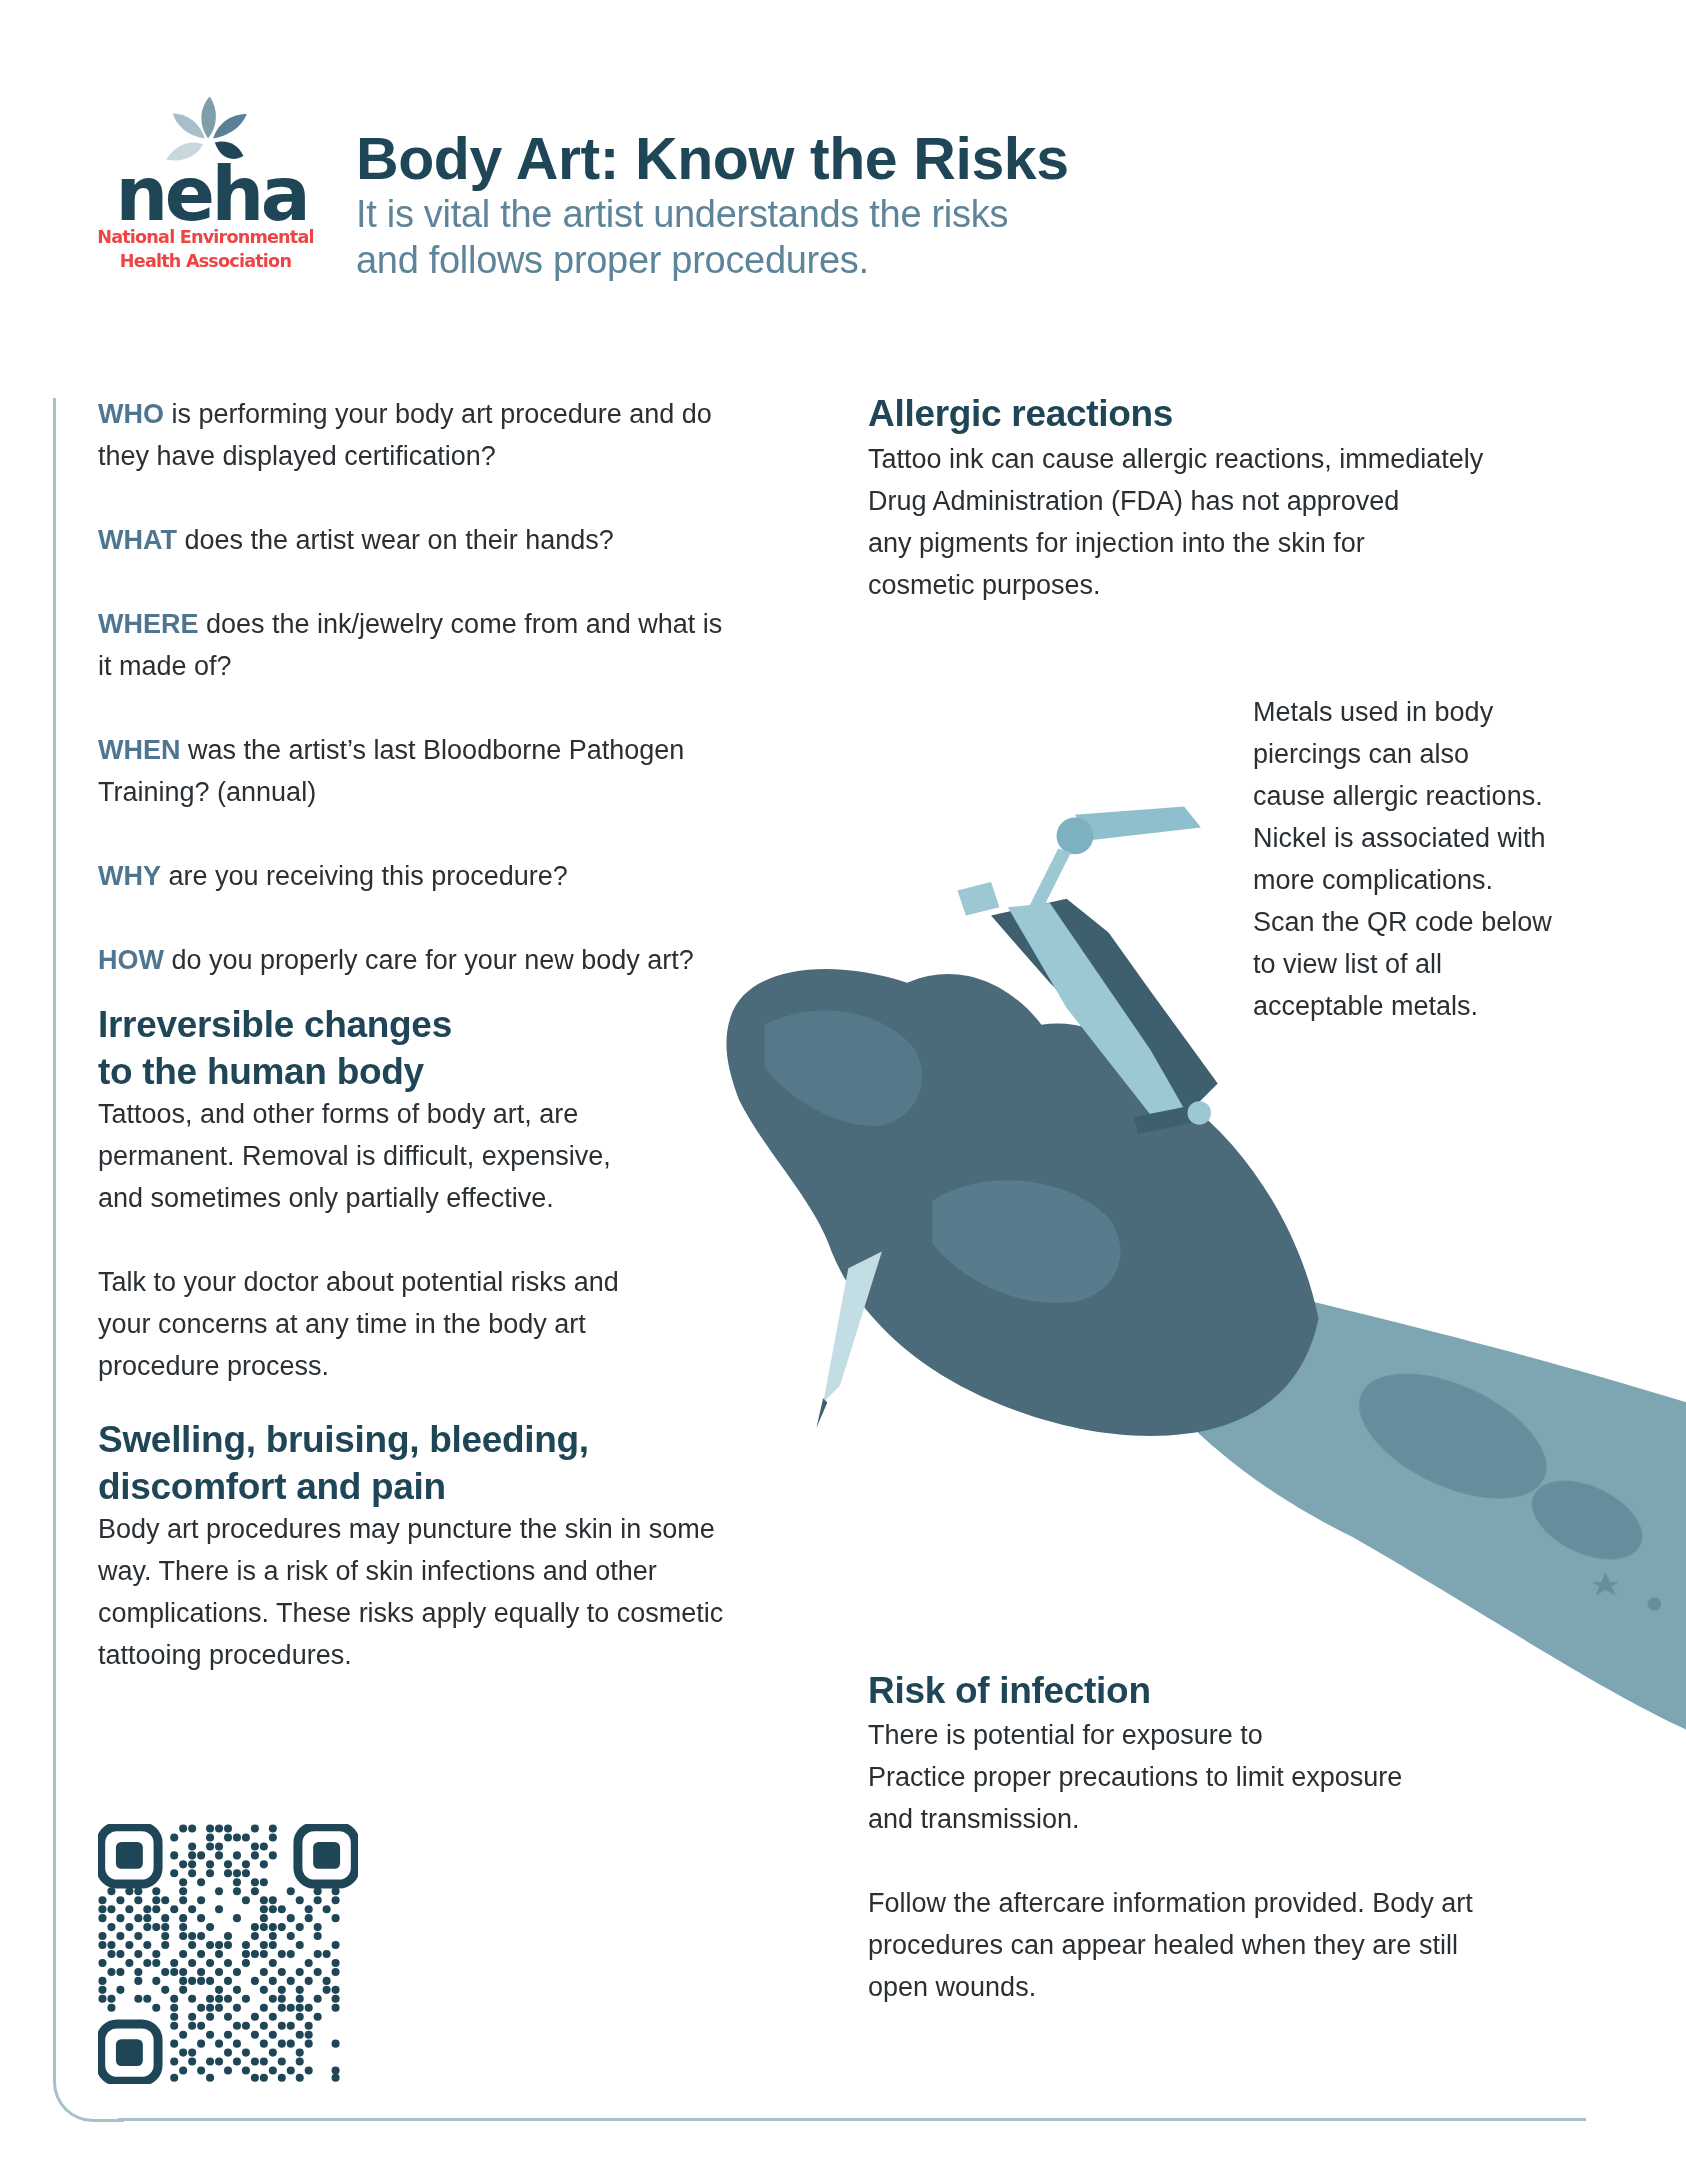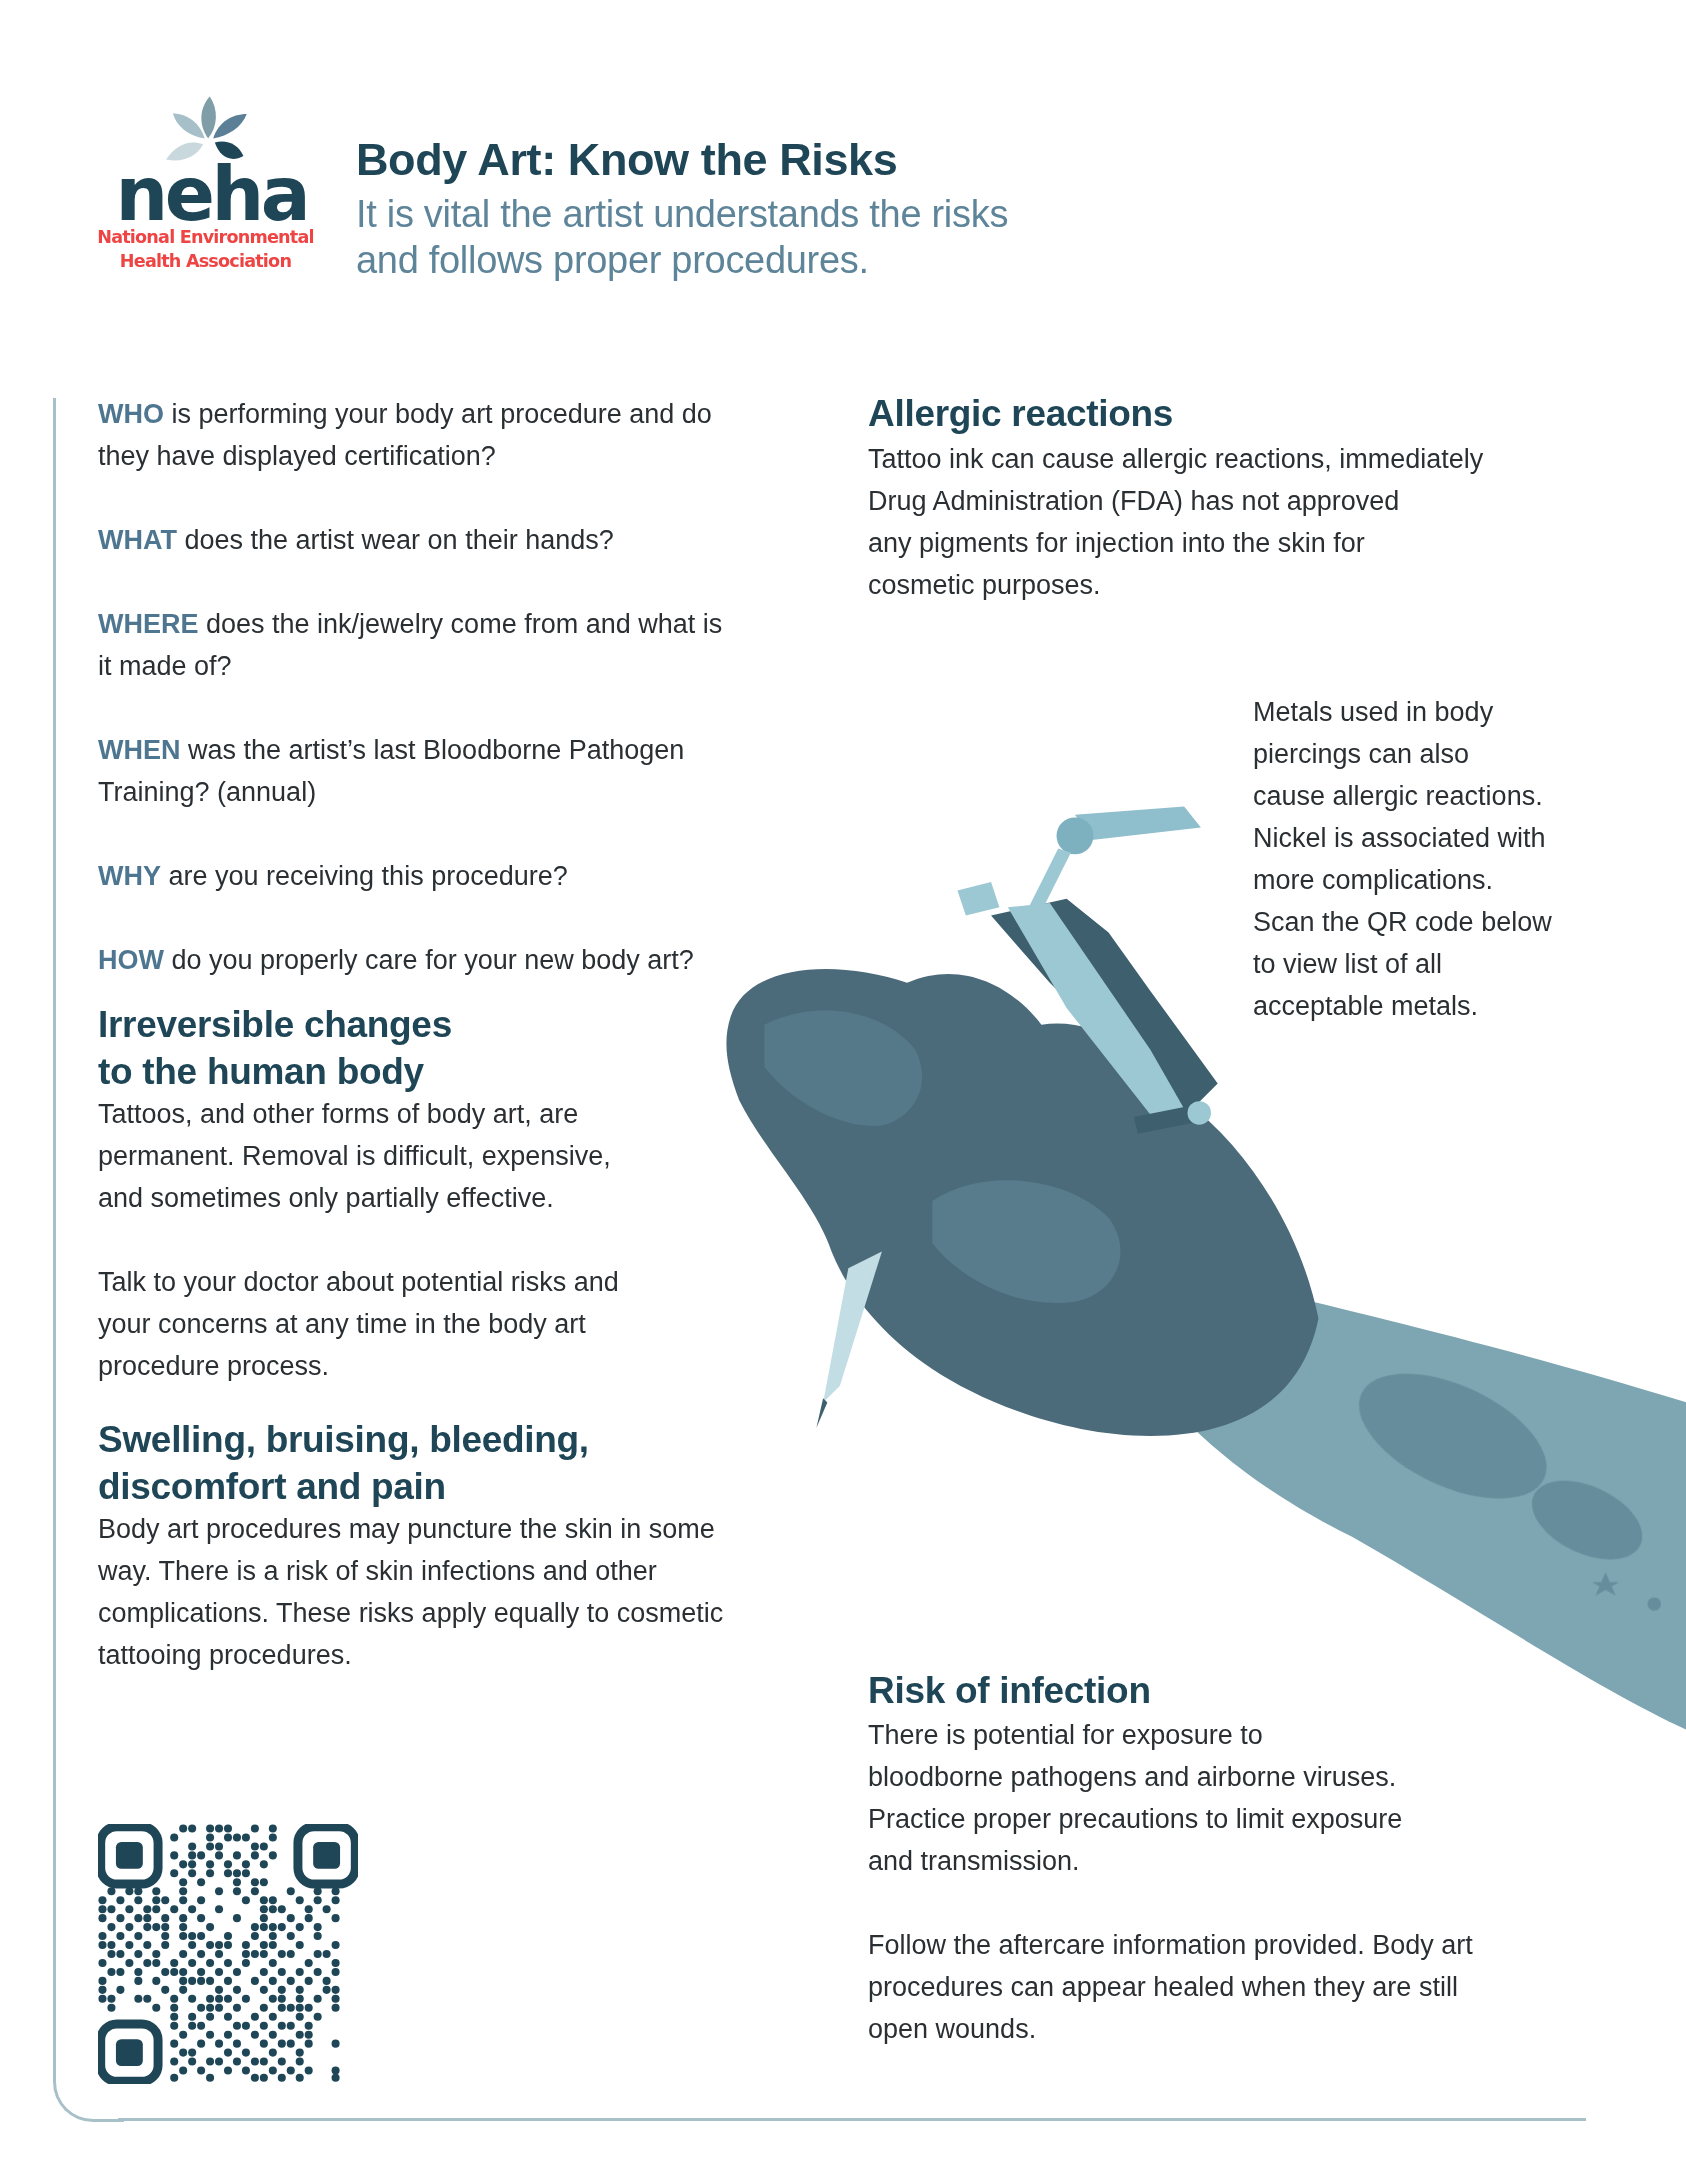--- a/index.html
+++ b/index.html
@@ -9,21 +9,21 @@
 
   
   .logo { left: 92px; top: 92px; width: 227px; height: 181px; }
   .logo-word { position: absolute; left: 23.5px; top: 65px; font-family: "DejaVu Sans", sans-serif;
                font-weight: bold; font-size: 74px; letter-spacing: -3.4px; color: #1f4656; line-height: 1; }
   .logo-org { position: absolute; left: 0; top: 134px; width: 227px; text-align: center;
               font-family: "DejaVu Sans", sans-serif; font-weight: bold; font-size: 17.6px;
               letter-spacing: -0.8px; color: #ef4444; line-height: 23.5px; }
 
   
-  .title { left: 356px; top: 126px; font-size: 45px; font-weight: bold; color: #1f4656;
+  .title { left: 356px; top: 126px; font-size: 59px; font-weight: bold; color: #1f4656;
            line-height: 67px; letter-spacing: -0.4px; white-space: nowrap; }
   .subtitle { left: 356px; top: 191px; font-size: 38px; color: #5e8499; line-height: 46px;
               font-weight: normal; width: 756px; letter-spacing: -0.3px; }
 
   
   .frame-left { left: 53px; top: 398px; width: 3.4px; height: 1679px; background: #a8c0c8; }
   .frame-corner { left: 53px; top: 2051px; width: 71px; height: 71px; border-left: 3.4px solid #a8c0c8;
                   border-bottom: 3.4px solid #a8c0c8; border-bottom-left-radius: 40px; box-sizing: border-box; }
   .frame-bottom { left: 118px; top: 2118px; width: 1468px; height: 3.4px; background: #a8c0c8; }
 
@@ -465,21 +465,20 @@
   <div>more complications.</div>
   <div>Scan the QR code below</div>
   <div>to view list of all</div>
   <div>acceptable metals.</div>
 </div>
 
 <div class="abs" style="left:868px;top:1667px;width:773px">
   <div class="h2">Risk of infection</div>
   <div class="p" style="margin-top:0">
     <div>There is potential for exposure to</div>
-    <div>bloodborne pathogens and airborne viruses.</div>
     <div>Practice proper precautions to limit exposure</div>
     <div>and transmission.</div>
   </div>
   <div class="p" style="margin-top:42px">
     <div>Follow the aftercare information provided. Body art</div>
     <div>procedures can appear healed when they are still</div>
     <div>open wounds.</div>
   </div>
 </div>
 

